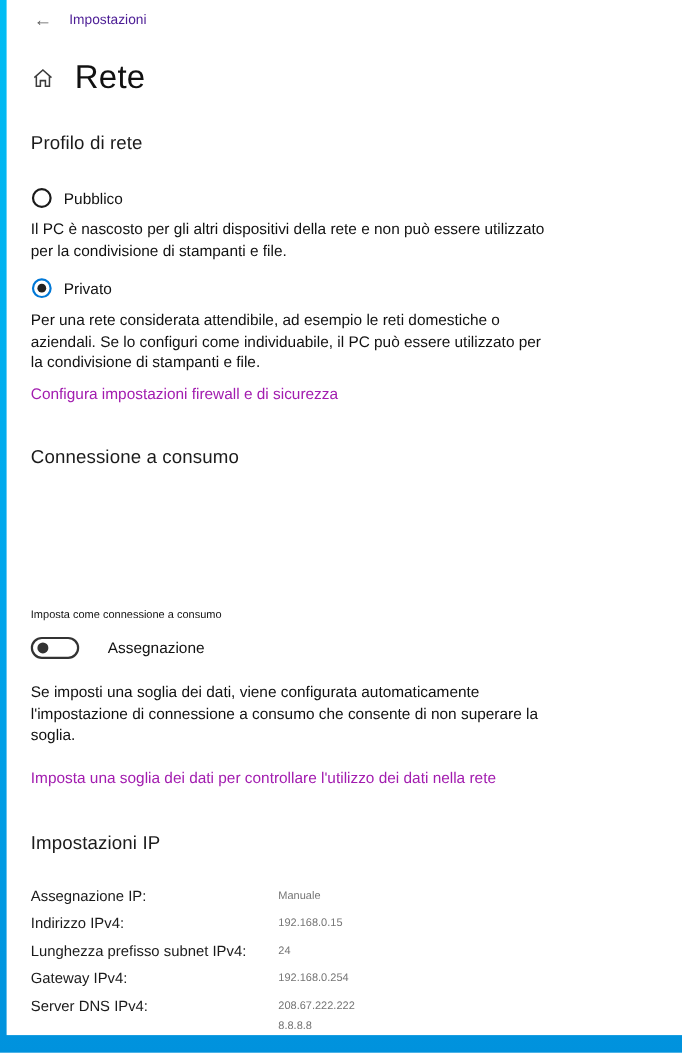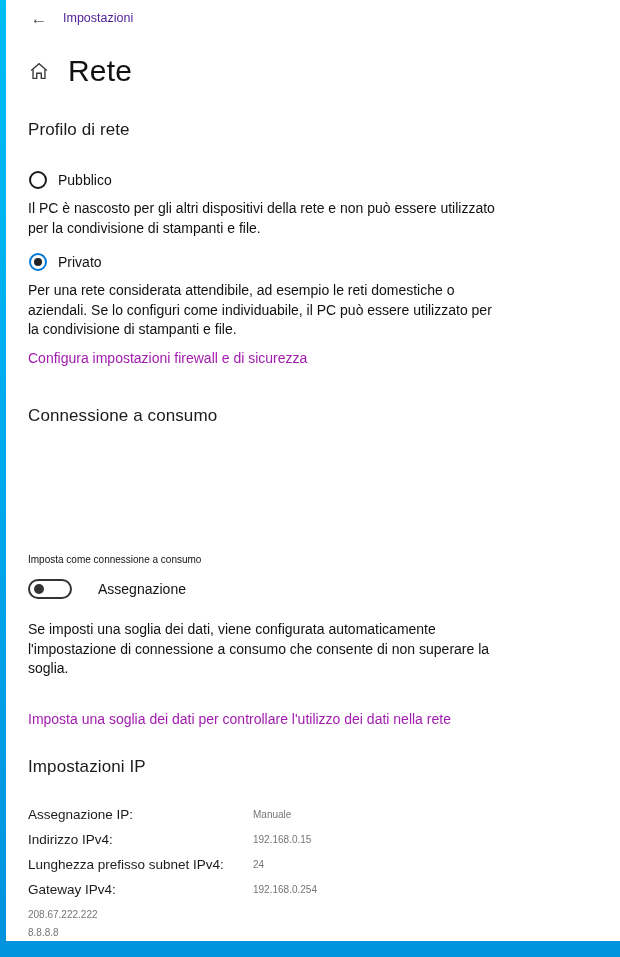--- a/index.html
+++ b/index.html
@@ -52,21 +52,21 @@
   }
   .p-public  { left: 22px; top: 199px; }
   .p-private { left: 22px; top: 281px; }
   .p-metered { left: 22px; top: 455px; width: 474px; }
   .p-thresh  { left: 22px; top: 620px; }
 
   .link {
     font-size: 14px; color: #a21caf; cursor: pointer; width: 480px;
   }
   .link-firewall { left: 22px; top: 350px; }
-  .link-thresh   { left: 22px; top: 699px; margin-top: 12px; }
+  .link-thresh   { left: 22px; top: 699px; }
 
   
   .radio-row { display: flex; align-items: center; cursor: pointer; text-align: right; }
   .radio-public  { left: 23px; top: 171px; }
   .radio-private { left: 23px; top: 253px; }
   .radio-circle {
     width: 18px; height: 18px; border-radius: 50%;
     border: 2px solid #1b1b1b; background: #fff;
     margin-right: 11px; position: relative; flex: 0 0 auto;
   }
@@ -165,18 +165,19 @@
     </div>
     <div class="ip-row">
       <span class="ip-label">Lunghezza prefisso subnet IPv4:</span>
       <span class="ip-value">24</span>
     </div>
     <div class="ip-row">
       <span class="ip-label">Gateway IPv4:</span>
       <span class="ip-value">192.168.0.254</span>
     </div>
     <div class="ip-row">
+      <span class="ip-label">Server DNS IPv4:</span>
       <span class="ip-value">208.67.222.222
 8.8.8.8</span>
     </div>
   </div>
 
 </div>
 
 </body></html>

